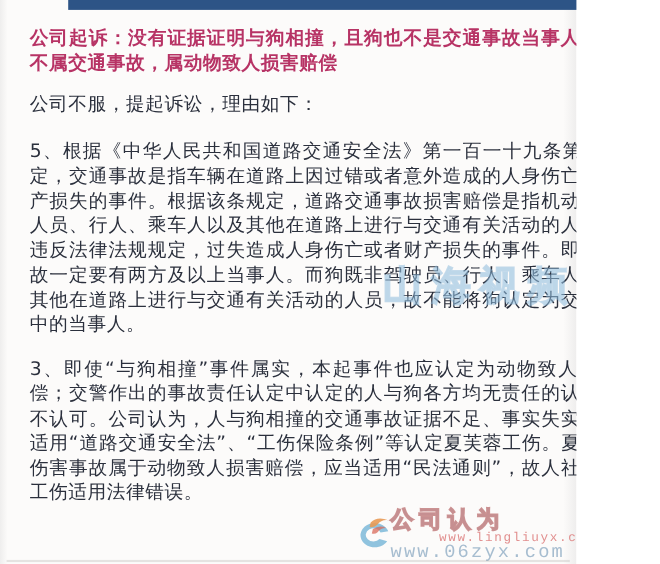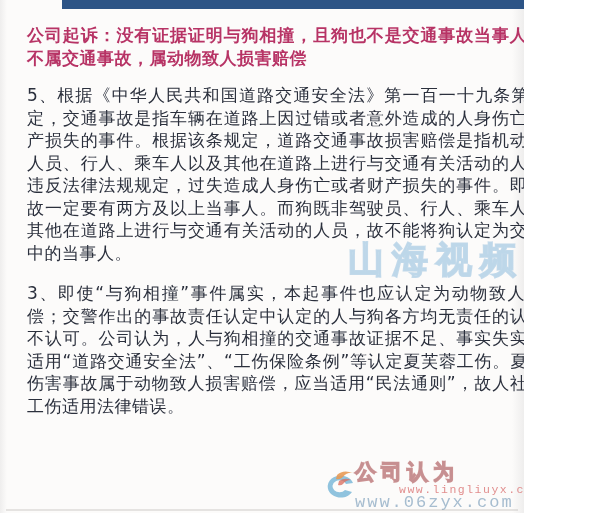--- a/index.html
+++ b/index.html
@@ -90,20 +90,21 @@
 
 <div class="page">
 
   <div class="edge-left"></div>
   <div class="edge-right"></div>
 
   <div class="top-bar"></div>
 
   <div class="content">
     <p class="heading">公司起诉：没有证据证明与狗相撞，且狗也不是交通事故当事人，本案不属交通事故，属动物致人损害赔偿</p>
+    <p class="intro">公司不服，提起诉讼，理由如下：</p>
     <p>5、根据《中华人民共和国道路交通安全法》第一百一十九条第(五)规定，交通事故是指车辆在道路上因过错或者意外造成的人身伤亡或者财产损失的事件。根据该条规定，道路交通事故损害赔偿是指机动车驾驶人员、行人、乘车人以及其他在道路上进行与交通有关活动的人员，因违反法律法规规定，过失造成人身伤亡或者财产损失的事件。即交通事故一定要有两方及以上当事人。而狗既非驾驶员、行人、乘车人，又非其他在道路上进行与交通有关活动的人员，故不能将狗认定为交通事故中的当事人。</p>
     <p>3、即使“与狗相撞”事件属实，本起事件也应认定为动物致人损害赔偿；交警作出的事故责任认定中认定的人与狗各方均无责任的认定表示不认可。公司认为，人与狗相撞的交通事故证据不足、事实失实，不应适用“道路交通安全法”、“工伤保险条例”等认定夏芙蓉工伤。夏芙蓉的伤害事故属于动物致人损害赔偿，应当适用“民法通则”，故人社局认定工伤适用法律错误。</p>
   </div>
 
   <div class="wm-center">山海视频</div>
 
   <div class="wm-bottom">
     <span class="wm-logo">
       <svg width="36" height="34" viewBox="0 0 36 34">
         <path d="M30 14 A13 11 0 1 0 29 23 L22 21 A7 6 0 1 1 23 15 Z" fill="#7db8d8" opacity="0.85"></path>

